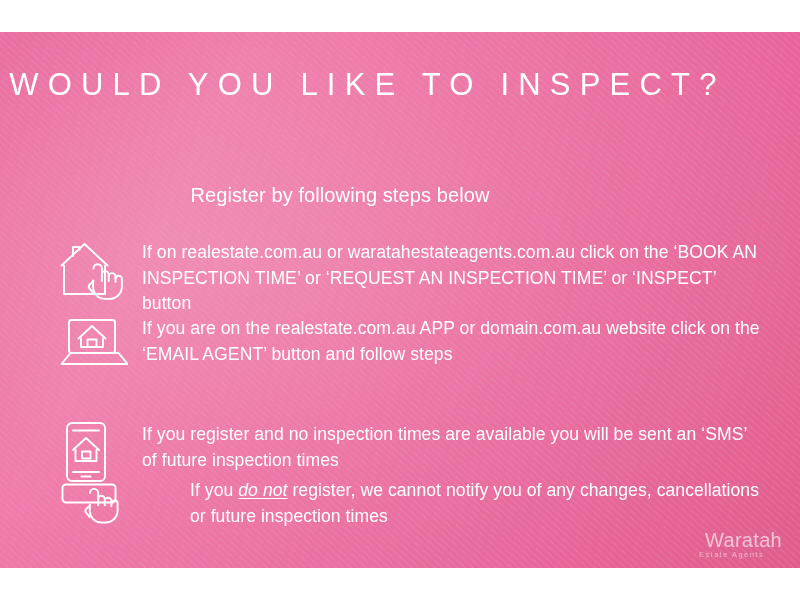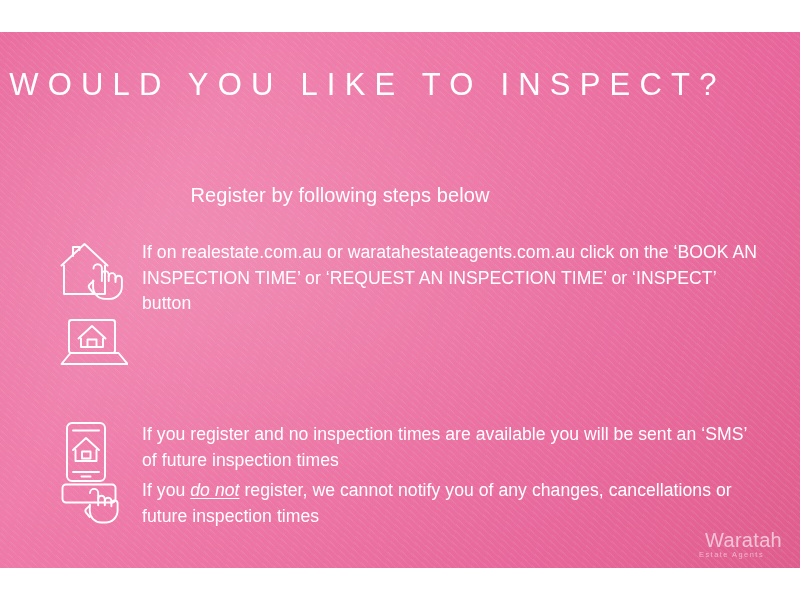--- a/index.html
+++ b/index.html
@@ -127,21 +127,21 @@
   }
   .step-text .emph {
     font-style: italic;
     text-decoration: underline;
     text-underline-offset: 2px;
   }
 
   #step-1 { top: 46px; }
   #step-2 { top: 122px; }
   #step-3 { top: 228px; }
-  #step-4 { top: 284px; }
+  #step-4 { top: 284px; gap: 48px; }
 
   #step-1 .step-icon { padding-top: 0px; }
   #step-2 .step-icon { padding-top: 3px; }
   #step-3 .step-icon { padding-top: 1px; }
   #step-4 .step-icon { padding-top: 5px; }
 
   
   .logo {
     position: absolute;
     right: 18px;
@@ -201,20 +201,23 @@
       <div class="step" id="step-2">
         <div class="step-icon">
           <svg width="68" height="54" viewBox="0 0 68 54" fill="none" stroke="#ffffff" stroke-width="1.9" stroke-linecap="round" stroke-linejoin="round" aria-hidden="true">
             <rect x="9" y="3" width="46" height="33" rx="2.5"></rect>
             <path d="M3.5,47 L12.5,36 h48 l9,11 Z" transform="translate(-2,0)"></path>
             <polyline points="21,21.5 21,30 43,30 43,21.5"></polyline>
             <polyline points="18.5,21.5 32,9 45.5,21.5"></polyline>
             <rect x="27.5" y="22.5" width="9" height="7.5"></rect>
           </svg>
         </div>
+        <div class="step-text">
+          <span>If you are on the realestate.com.au APP or domain.com.au website click on the ‘EMAIL AGENT’ button and follow steps</span>
+        </div>
       </div>
 
       <div class="step" id="step-3">
         <div class="step-icon">
           <svg width="52" height="62" viewBox="0 0 52 62" fill="none" stroke="#ffffff" stroke-width="1.9" stroke-linecap="round" stroke-linejoin="round" aria-hidden="true">
             <rect x="7" y="2" width="38" height="58" rx="5"></rect>
             <line x1="13" y1="9.5" x2="39" y2="9.5"></line>
             <line x1="13" y1="51" x2="39" y2="51"></line>
             <line x1="21.5" y1="55.5" x2="30.5" y2="55.5"></line>
             <polyline points="15.5,29 15.5,40 36.5,40 36.5,29"></polyline>

